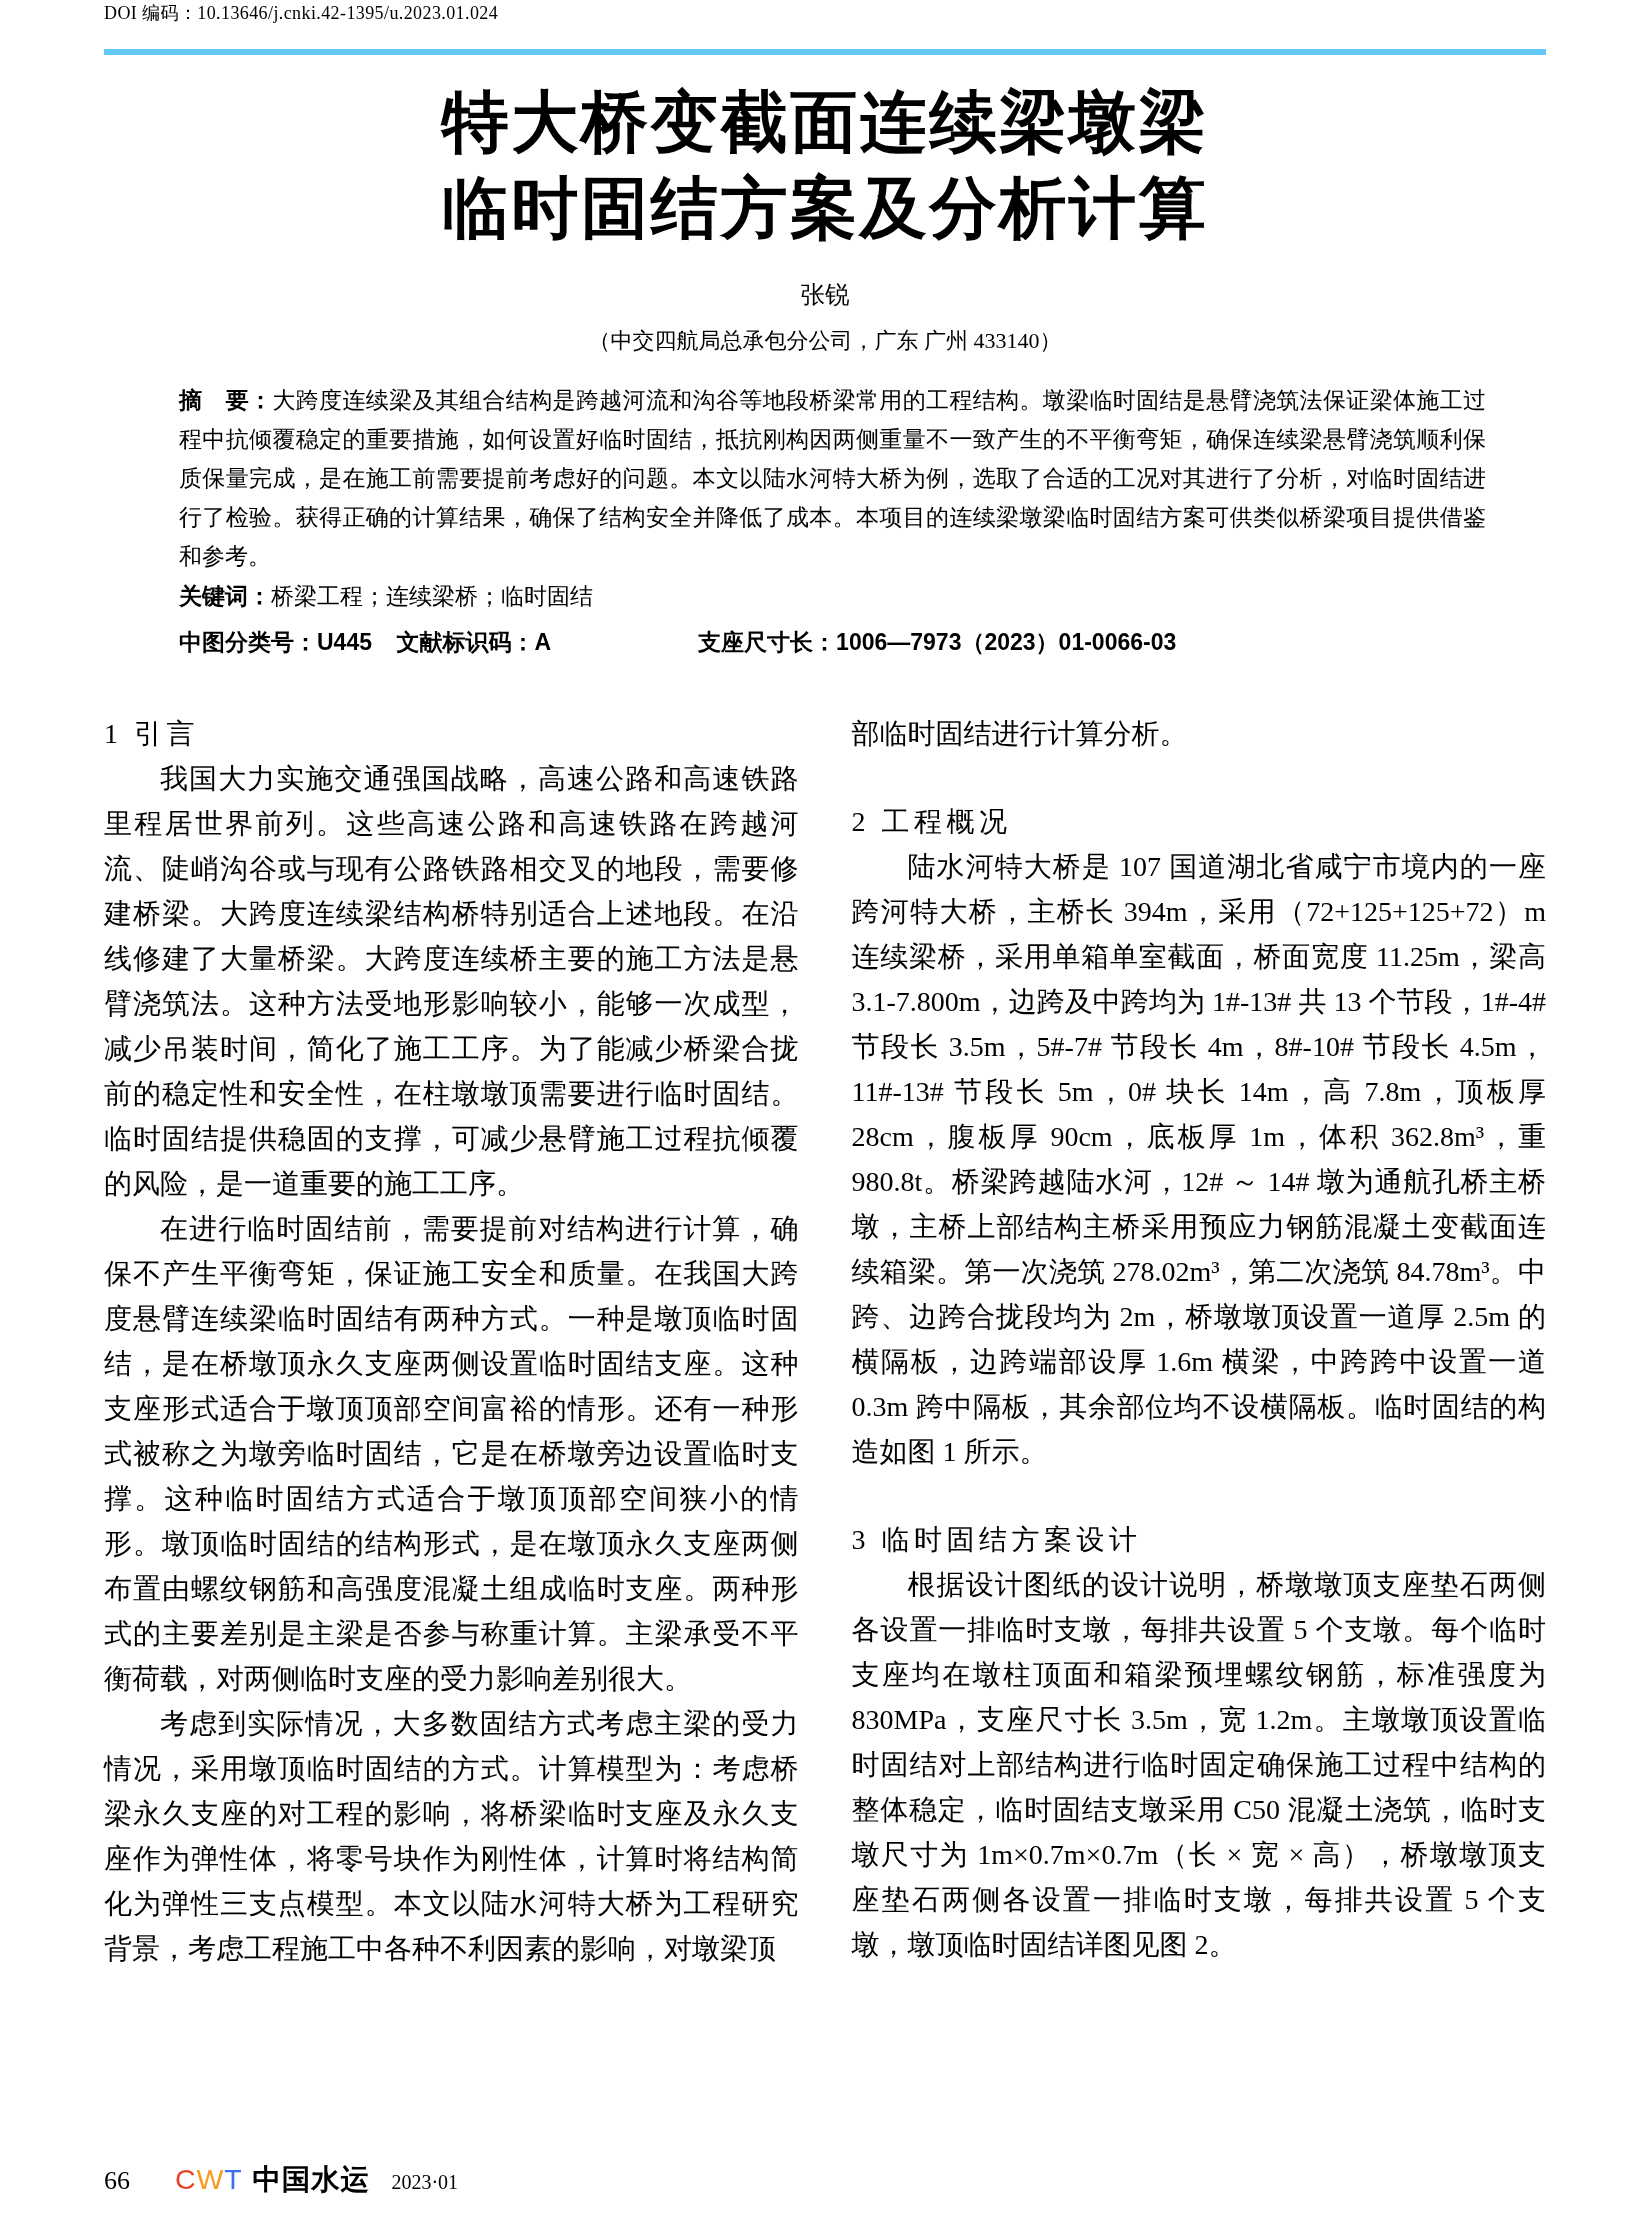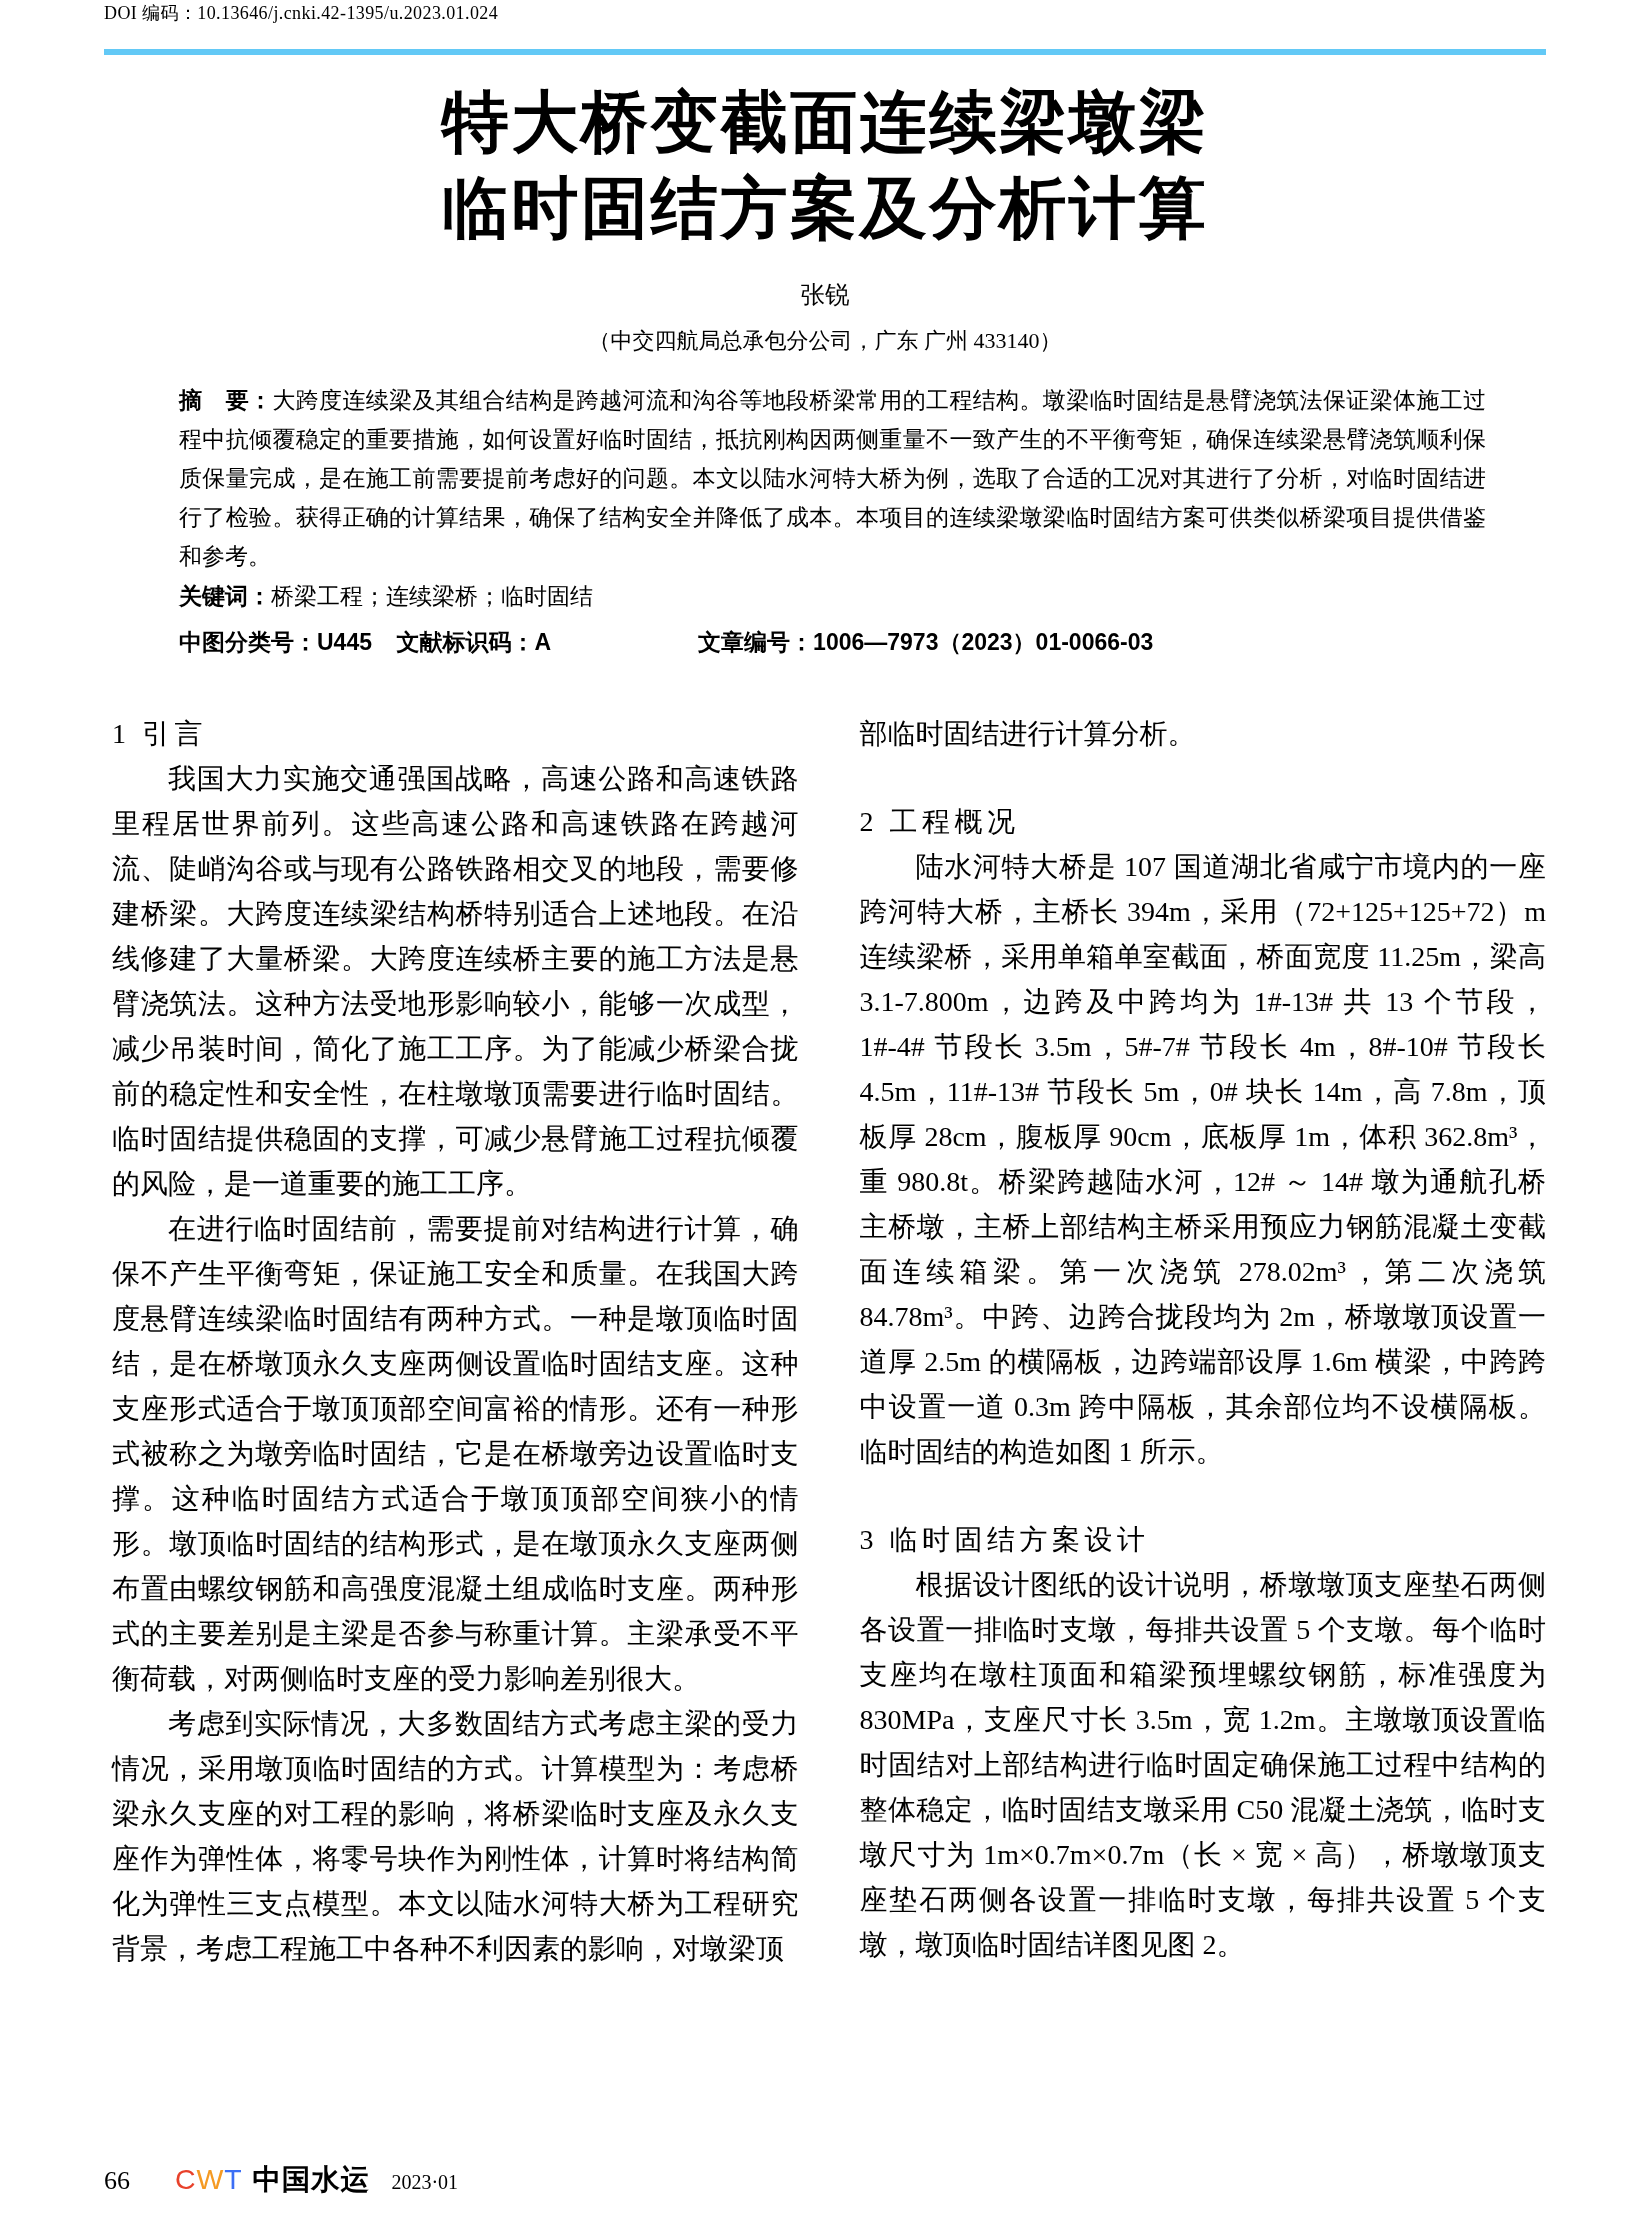--- a/index.html
+++ b/index.html
@@ -75,21 +75,20 @@
     display:flex;
     gap:53px;
     margin-top:53px;
   }
   .col {
     width:695px;
     font-size:28px;
     line-height:45px;
     text-align:justify;
     text-justify:inter-character;
-    margin-left:8px;
   }
   .sec-heading {
     font-size:28px;
     font-weight:normal;
     letter-spacing:4.5px;
     margin:43px 0 0 0;
     line-height:45px;
   }
   .col .sec-heading:first-child { margin-top:0; }
   .para { margin:0; text-indent:2em; }
@@ -132,21 +131,21 @@
   </h1>
 
   <div class="author">张锐</div>
 
   <div class="affiliation">（中交四航局总承包分公司，广东 广州 433140）</div>
 
   <div class="abstract"><span class="ab-label">摘　要：</span><span>大跨度连续梁及其组合结构是跨越河流和沟谷等地段桥梁常用的工程结构。墩梁临时固结是悬臂浇筑法保证梁体施工过程中抗倾覆稳定的重要措施，如何设置好临时固结，抵抗刚构因两侧重量不一致产生的不平衡弯矩，确保连续梁悬臂浇筑顺利保质保量完成，是在施工前需要提前考虑好的问题。本文以陆水河特大桥为例，选取了合适的工况对其进行了分析，对临时固结进行了检验。获得正确的计算结果，确保了结构安全并降低了成本。本项目的连续梁墩梁临时固结方案可供类似桥梁项目提供借鉴和参考。</span></div>
 
   <div class="keywords"><span class="kw-label">关键词：</span><span>桥梁工程；连续梁桥；临时固结</span></div>
 
-  <div class="classification"><span>中图分类号：</span><span>U445</span><span class="cls-doc">文献标识码：</span><span>A</span><span class="cls-art">文章编号：</span><span>1006—7973（2023）01-0066-03</span></div>
+  <div class="classification"><span>中图分类号：</span><span>U445</span><span class="cls-doc">文献标识码：</span><span>A</span><span class="cls-art">支座尺寸长：</span><span>1006—7973（2023）01-0066-03</span></div>
 
   <div class="columns">
     <div class="col">
         <h2 class="sec-heading">1 引言</h2>
         <p class="para">我国大力实施交通强国战略，高速公路和高速铁路里程居世界前列。这些高速公路和高速铁路在跨越河流、陡峭沟谷或与现有公路铁路相交叉的地段，需要修建桥梁。大跨度连续梁结构桥特别适合上述地段。在沿线修建了大量桥梁。大跨度连续桥主要的施工方法是悬臂浇筑法。这种方法受地形影响较小，能够一次成型，减少吊装时间，简化了施工工序。为了能减少桥梁合拢前的稳定性和安全性，在柱墩墩顶需要进行临时固结。临时固结提供稳固的支撑，可减少悬臂施工过程抗倾覆的风险，是一道重要的施工工序。</p>
         <p class="para">在进行临时固结前，需要提前对结构进行计算，确保不产生平衡弯矩，保证施工安全和质量。在我国大跨度悬臂连续梁临时固结有两种方式。一种是墩顶临时固结，是在桥墩顶永久支座两侧设置临时固结支座。这种支座形式适合于墩顶顶部空间富裕的情形。还有一种形式被称之为墩旁临时固结，它是在桥墩旁边设置临时支撑。这种临时固结方式适合于墩顶顶部空间狭小的情形。墩顶临时固结的结构形式，是在墩顶永久支座两侧布置由螺纹钢筋和高强度混凝土组成临时支座。两种形式的主要差别是主梁是否参与称重计算。主梁承受不平衡荷载，对两侧临时支座的受力影响差别很大。</p>
         <p class="para">考虑到实际情况，大多数固结方式考虑主梁的受力情况，采用墩顶临时固结的方式。计算模型为：考虑桥梁永久支座的对工程的影响，将桥梁临时支座及永久支座作为弹性体，将零号块作为刚性体，计算时将结构简化为弹性三支点模型。本文以陆水河特大桥为工程研究背景，考虑工程施工中各种不利因素的影响，对墩梁顶</p>
       </div>
     <div class="col">
         <p class="para cont">部临时固结进行计算分析。</p>

